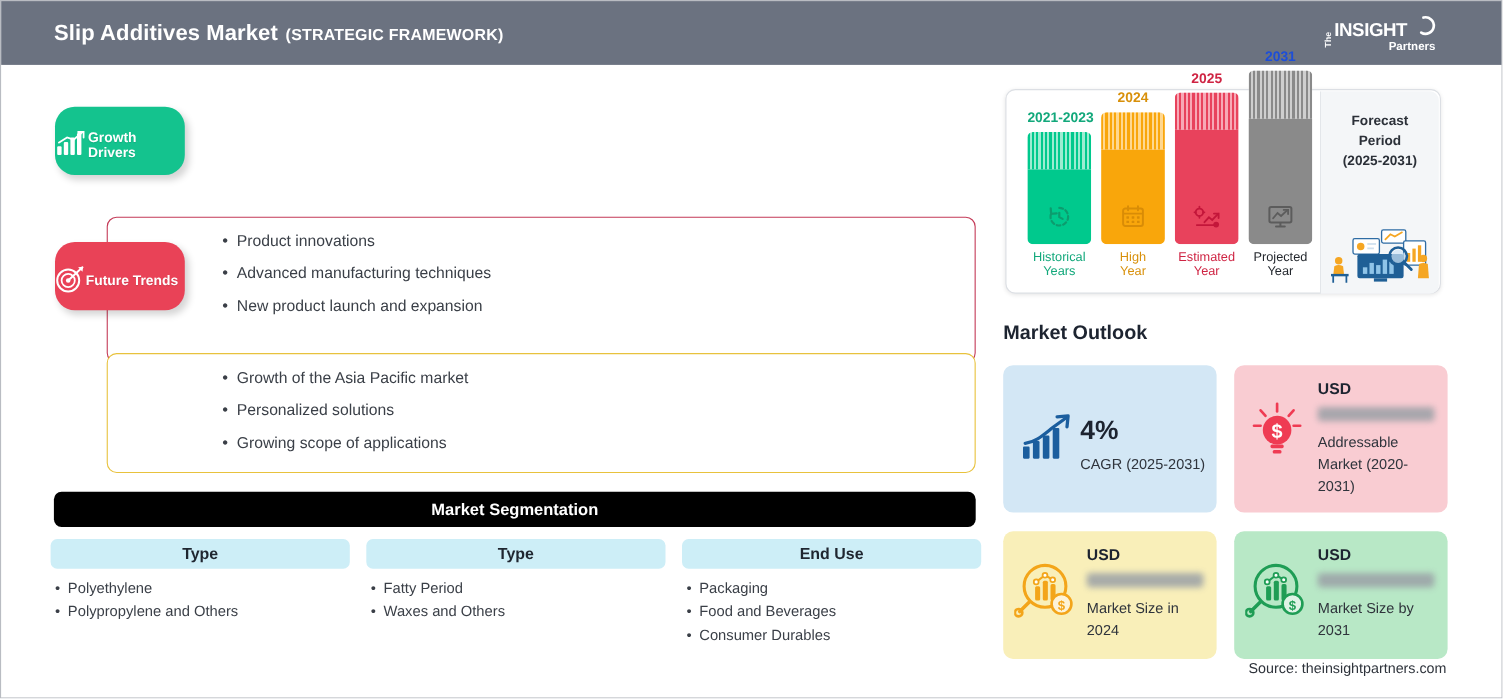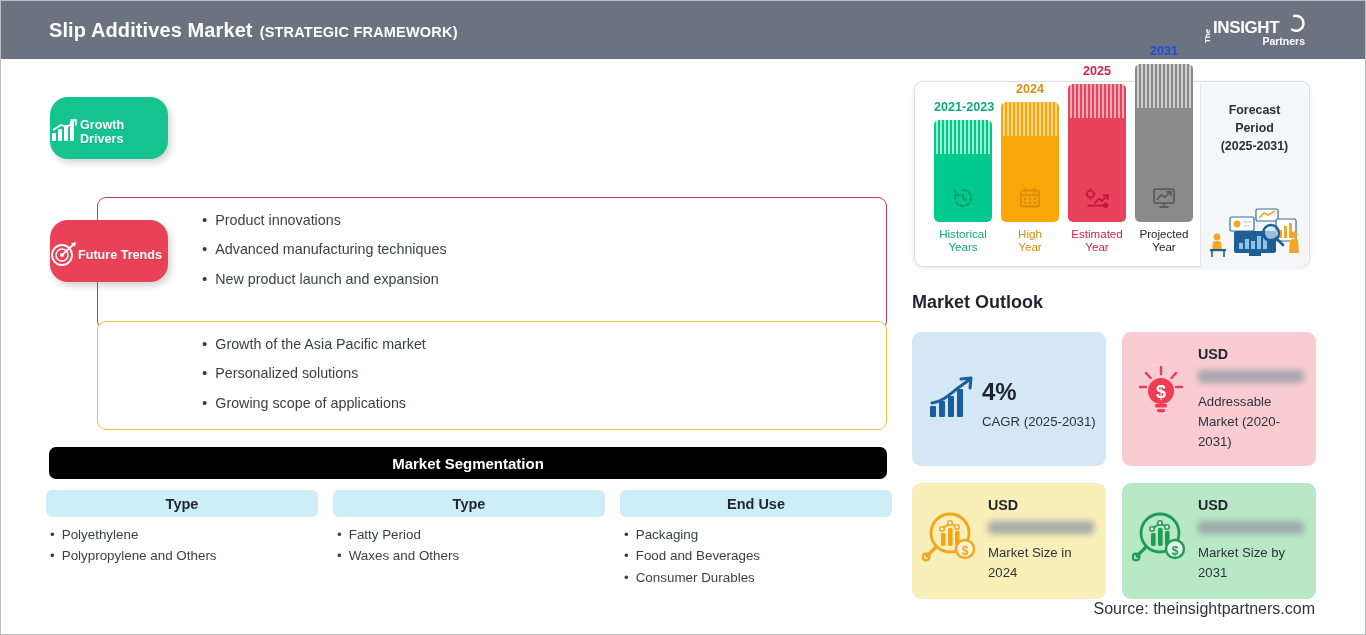--- a/index.html
+++ b/index.html
@@ -157,21 +157,21 @@
   }
   .mcard-sub{
     position:absolute;font-size:13.2px;color:#2f343c;line-height:1.5;
   }
   .mcard-big{
     position:absolute;font-size:24px;font-weight:bold;color:#1d2430;
   }
 
   #source{
     position:absolute;right:50px;top:599px;
-    font-size:16px;color:#2f343c;
+    font-size:13px;color:#2f343c;
   }
 </style>
 </head>
 <body>
 
 <div id="canvas">
 
   <div id="header">
     <div id="header-title">
       <span>Slip Additives Market</span><span id="header-subtitle">(STRATEGIC FRAMEWORK)</span>

